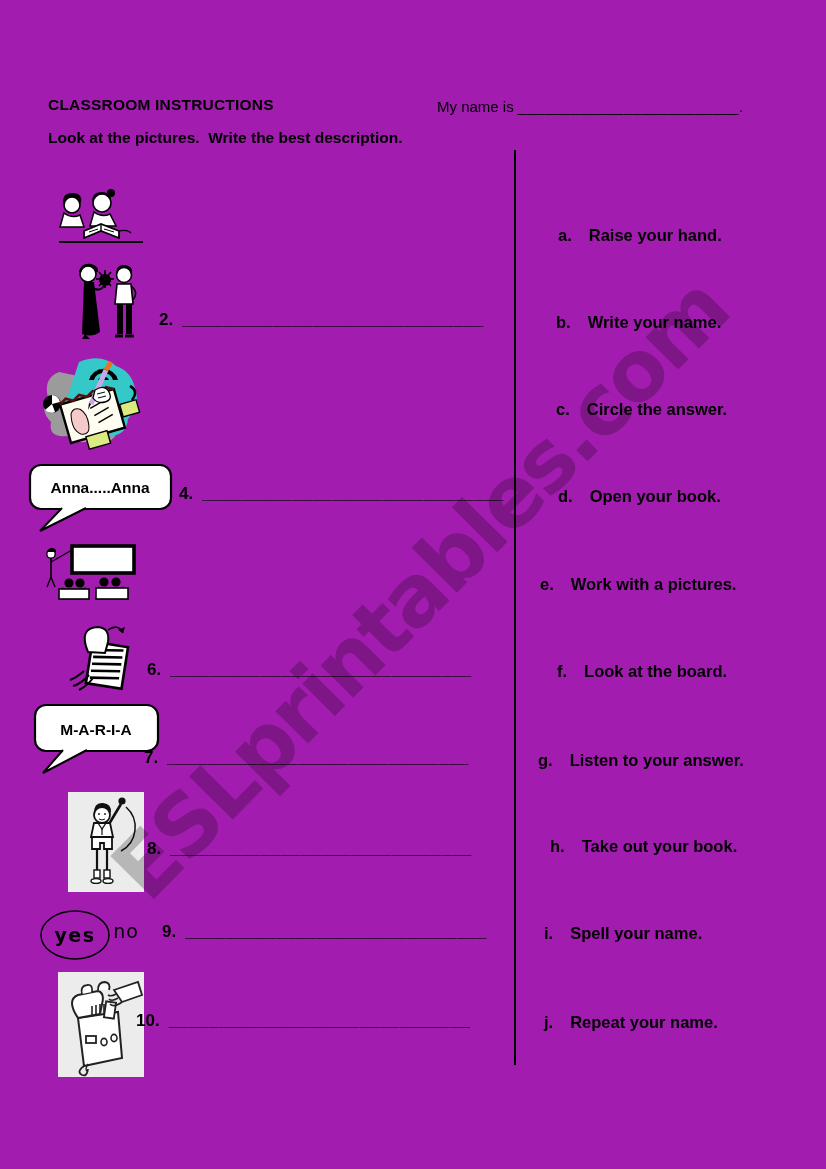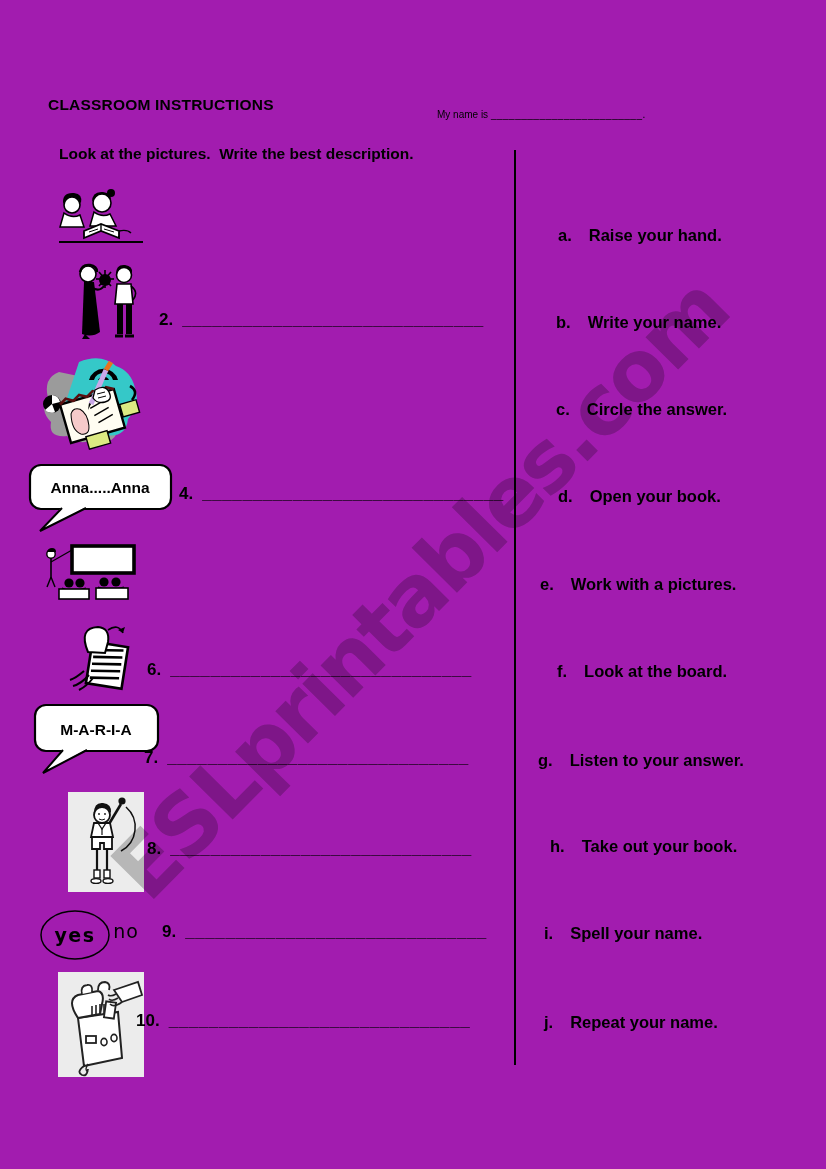--- a/index.html
+++ b/index.html
@@ -6,23 +6,23 @@
   #page{
     position:relative;
     width:826px;height:1169px;
     background:#a21caf;
     font-family:"Liberation Sans", sans-serif;
     color:#000;
     overflow:hidden;
   }
   .abs{position:absolute;}
   #title{left:48px;top:96px;font-size:15.5px;font-weight:bold;letter-spacing:.2px;}
-  #name-line{left:437px;top:109px;font-size:10px;white-space:pre;}
+  #name-line{left:437px;top:98px;font-size:15px;white-space:pre;}
   #name-line .blank{letter-spacing:.5px;}
-  #instructions{left:48px;top:145px;font-size:15.5px;font-weight:bold;white-space:pre-wrap;margin-left:11px;}
+  #instructions{left:48px;top:129px;font-size:15.5px;font-weight:bold;white-space:pre-wrap;}
   #divider{left:514px;top:150px;width:2px;height:915px;background:#000;}
   .item-line{font-size:17px;font-weight:bold;white-space:nowrap;}
   .item-line .num{margin-right:9px;}
   .item-line .blank{letter-spacing:.6px;}
   .option{display:flex;font-size:16.5px;font-weight:bold;white-space:nowrap;}
   .option .letter{margin-right:17px;}
   .img-box{line-height:0;}
   #watermark{
     left:-22px;top:540px;width:884px;
     text-align:center;

